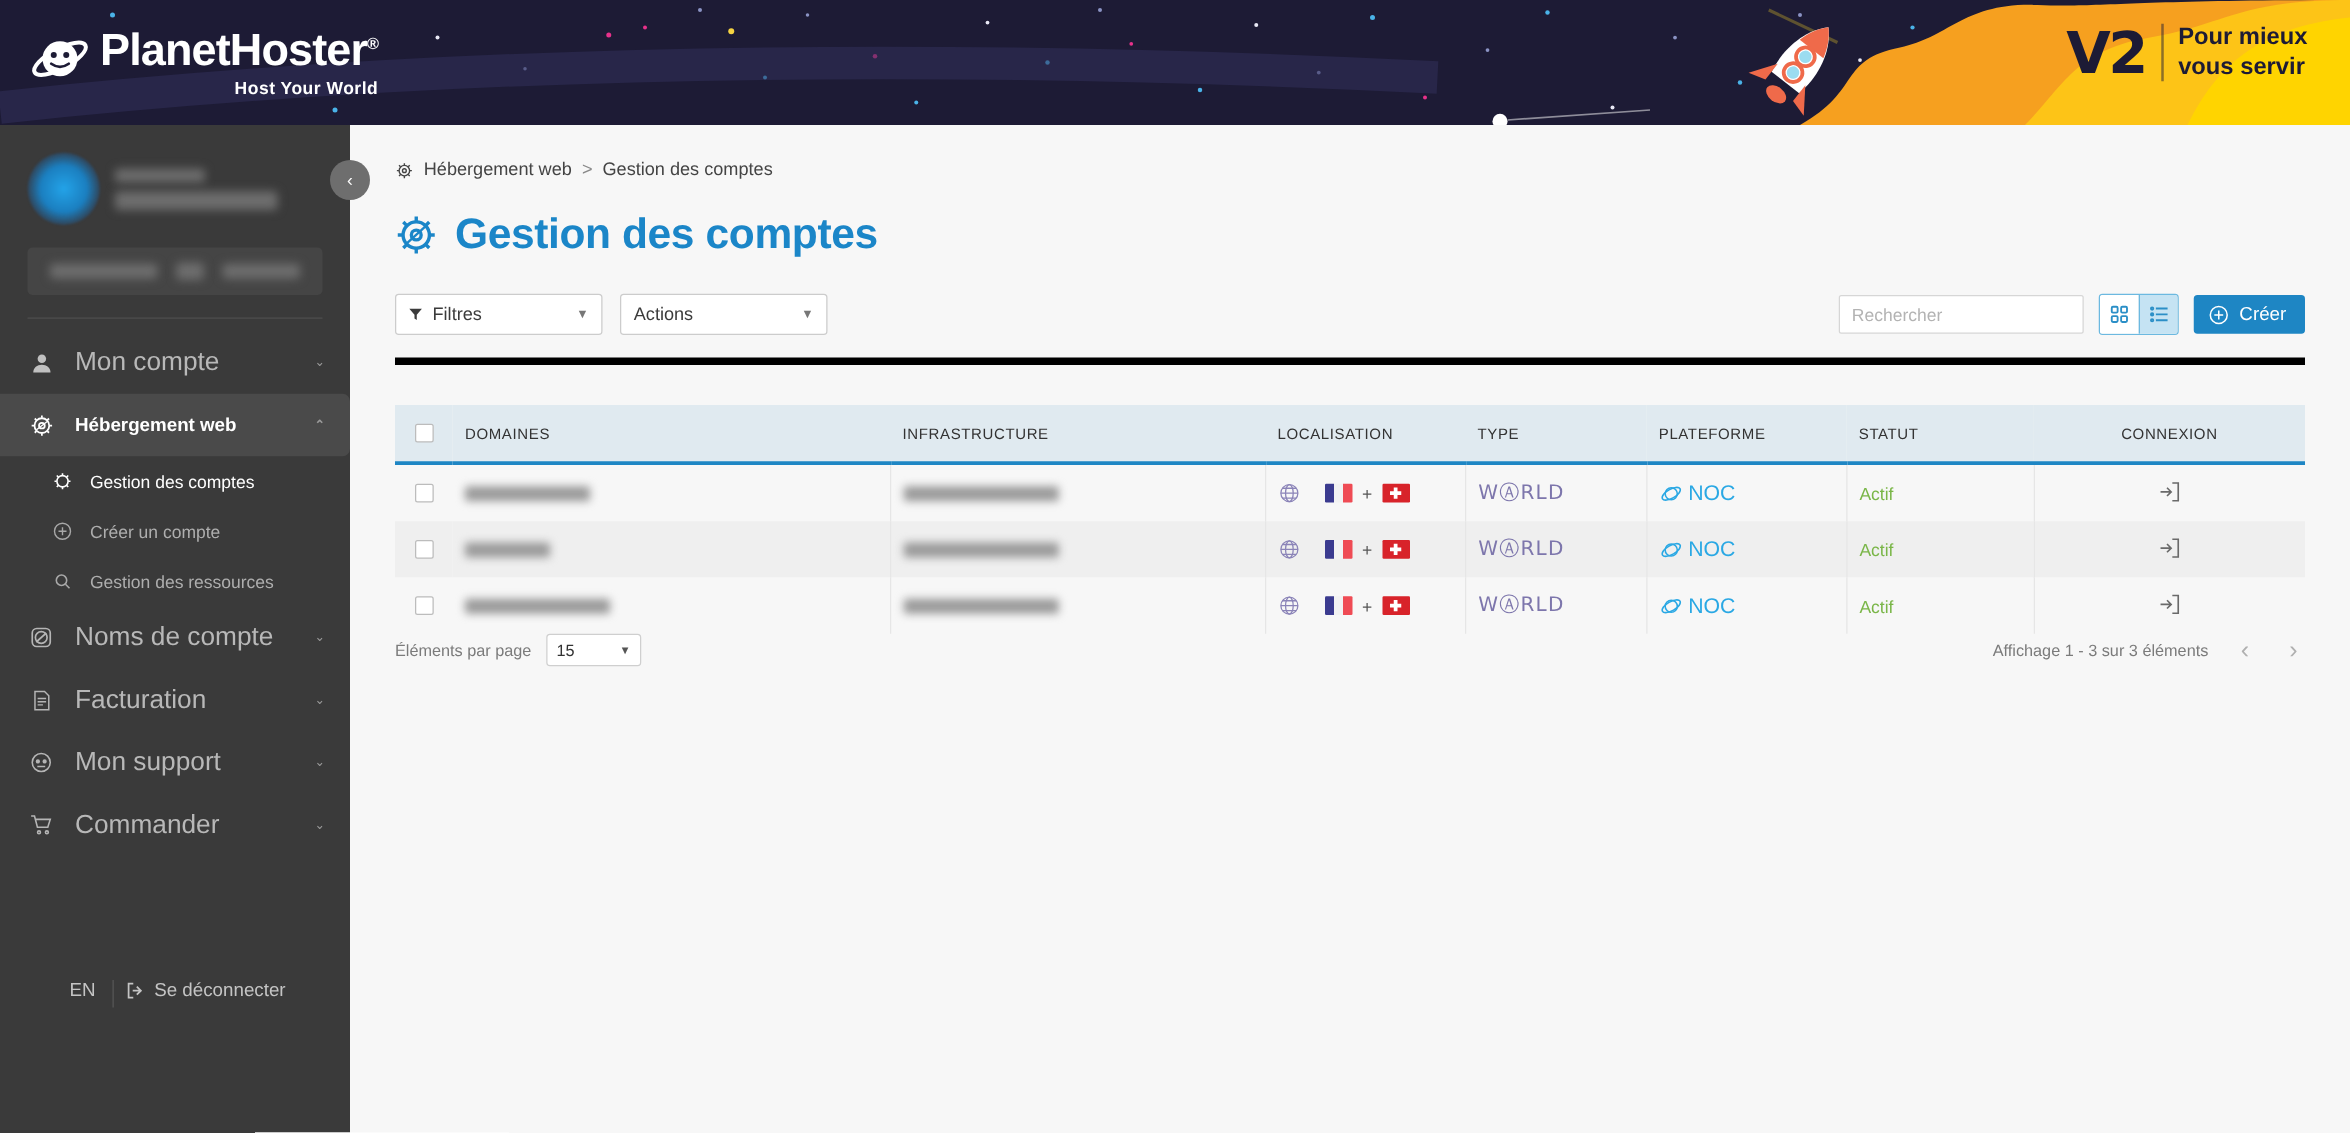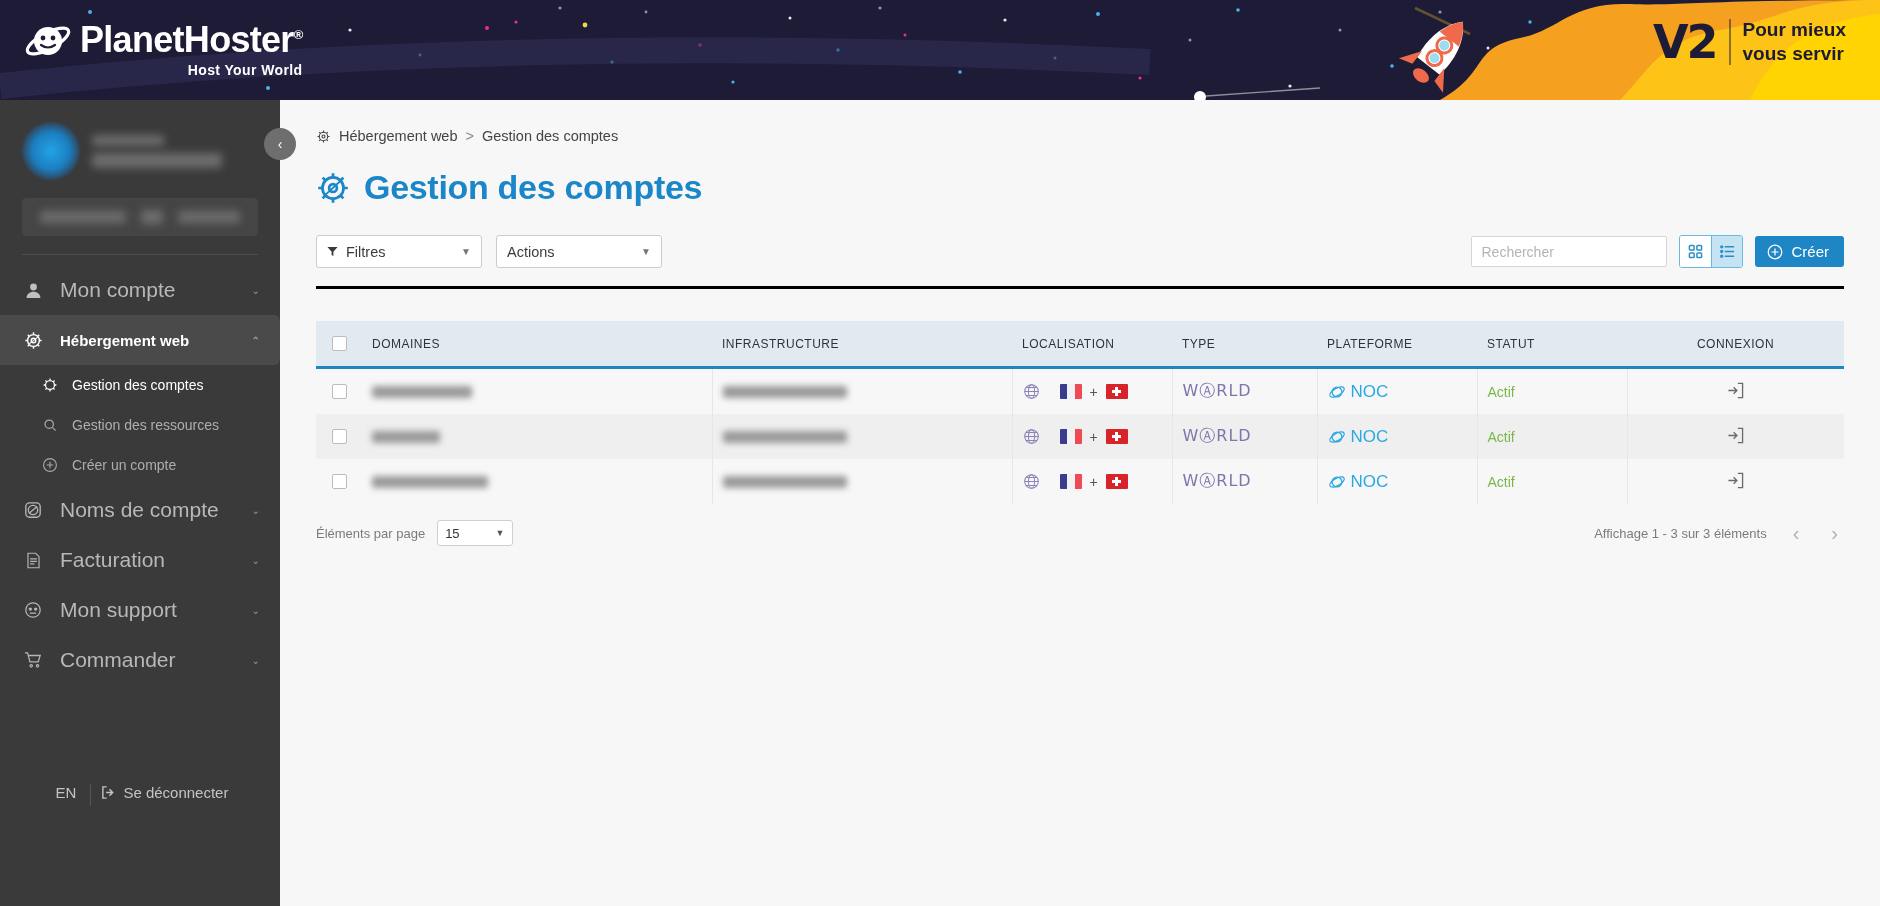--- a/index.html
+++ b/index.html
@@ -13,21 +13,21 @@
   .banner {
     position: relative; width: 1880px; height: 100px;
     background: #1d1b35; overflow: hidden;
   }
   .banner-stars { position: absolute; inset: 0; }
   .banner-orange {
     position: absolute; right: 0; top: 0; width: 560px; height: 100px;
   }
   .logo-wrap {
     position: absolute; left: 24px; top: 14px;
-    display: flex; align-items: flex-start; z-index: 5;
+    display: flex; align-items: center; z-index: 5;
   }
   .logo-planet { width: 48px; height: 48px; margin-top: 4px; }
   .logo-text-box { margin-left: 8px; }
   .logo-name {
     font-size: 36px; font-weight: bold; color: #fff;
     letter-spacing: -.7px; line-height: 42px;
   }
   .logo-reg { font-size: 13px; vertical-align: super; }
   .logo-tag {
     font-size: 14px; color: #fff; text-align: right;
@@ -121,21 +121,21 @@
   .page-title {
     display: flex; align-items: center; gap: 14px;
     margin-top: 24px; color: #1b86c8;
   }
   .page-title h1 {
     font-size: 34px; font-weight: bold; letter-spacing: -.3px;
   }
 
   .toolbar {
     display: flex; align-items: center; margin-top: 28px;
-    padding-bottom: 18px; border-bottom: 3px solid #000000;
+    padding-bottom: 18px; border-bottom: 6px solid #000000;
   }
   .sel {
     height: 33px; min-width: 166px; background: #fff;
     border: 1px solid #ccc; border-radius: 3px;
     display: flex; align-items: center; justify-content: space-between;
     padding: 0 10px; font-size: 14.5px; color: #3b3b3b; cursor: pointer;
   }
   .sel + .sel { margin-left: 14px; }
   .sel .caret { color: #777; font-size: 10px; margin-left: 10px; }
   .tb-right { margin-left: auto; display: flex; align-items: center; gap: 12px; }
@@ -201,21 +201,21 @@
   .world-logo {
     color: #7d76ac; font-size: 16px; letter-spacing: 1px;
     font-family: "DejaVu Sans", sans-serif;
   }
   .noc-cell { display: flex; align-items: center; gap: 5px; color: #2aa8e4; font-size: 17px; }
   .status-actif { color: #7ab648; font-size: 14px; }
   .conn-icon { color: #666; cursor: pointer; display: inline-flex; }
 
   
   .tbl-footer {
-    display: flex; align-items: center; margin-top: 16px;
+    display: flex; align-items: center; margin-top: 0;
     font-size: 13px; color: #7b7b7b;
   }
   .per-page-sel {
     margin-left: 12px; height: 26px; min-width: 56px;
     background: #fff; border: 1px solid #cfcfcf; border-radius: 3px;
     display: flex; align-items: center; justify-content: space-between;
     padding: 0 7px; font-size: 13px; color: #333; cursor: pointer; gap: 28px;
   }
   .pager { margin-left: auto; display: flex; align-items: center; gap: 20px; }
   .pg-btn { color: #b0b0b0; font-size: 20px; cursor: pointer; padding: 0 6px; }
@@ -359,35 +359,35 @@
       <span class="sico">
         <svg width="16" height="16" viewBox="0 0 20 20" fill="none" stroke="#fff" stroke-width="1.6">
           <circle cx="10" cy="10" r="5.6"></circle>
             <path d="M10 2v2.2M10 15.8V18M2 10h2.2M15.8 10H18M4.3 4.3l1.6 1.6M14.1 14.1l1.6 1.6M15.7 4.3l-1.6 1.6M5.9 14.1l-1.6 1.6"></path>
         </svg>
       </span>
       <span class="slbl">Gestion des comptes</span>
     </div>
     <div class="sub-item">
       <span class="sico">
+        <svg width="16" height="16" viewBox="0 0 20 20" fill="none" stroke="#a8a8a8" stroke-width="1.4">
+          <circle cx="10" cy="10" r="8"></circle>
+            <path d="M10 6v8M6 10h8"></path>
+        </svg>
+      </span>
+      <span class="slbl">Créer un compte</span>
+    </div>
+    <div class="sub-item">
+      <span class="sico">
         <svg width="16" height="16" viewBox="0 0 20 20" fill="none" stroke="#a8a8a8" stroke-width="1.6">
           <circle cx="9" cy="9" r="5.2"></circle>
             <path d="M13 13l4 4"></path>
         </svg>
       </span>
       <span class="slbl">Gestion des ressources</span>
-    </div>
-    <div class="sub-item">
-      <span class="sico">
-        <svg width="16" height="16" viewBox="0 0 20 20" fill="none" stroke="#a8a8a8" stroke-width="1.4">
-          <circle cx="10" cy="10" r="8"></circle>
-            <path d="M10 6v8M6 10h8"></path>
-        </svg>
-      </span>
-      <span class="slbl">Créer un compte</span>
     </div>
 
     <div class="nav-item">
       <span class="ico">
         <svg width="18" height="18" viewBox="0 0 20 20" fill="none" stroke="#b5b5b5" stroke-width="1.5">
           <rect x="2" y="2" width="16" height="16" rx="4"></rect>
             <circle cx="10" cy="10" r="5.2"></circle>
             <path d="M5.5 14 L14.5 6"></path>
         </svg>
       </span>

